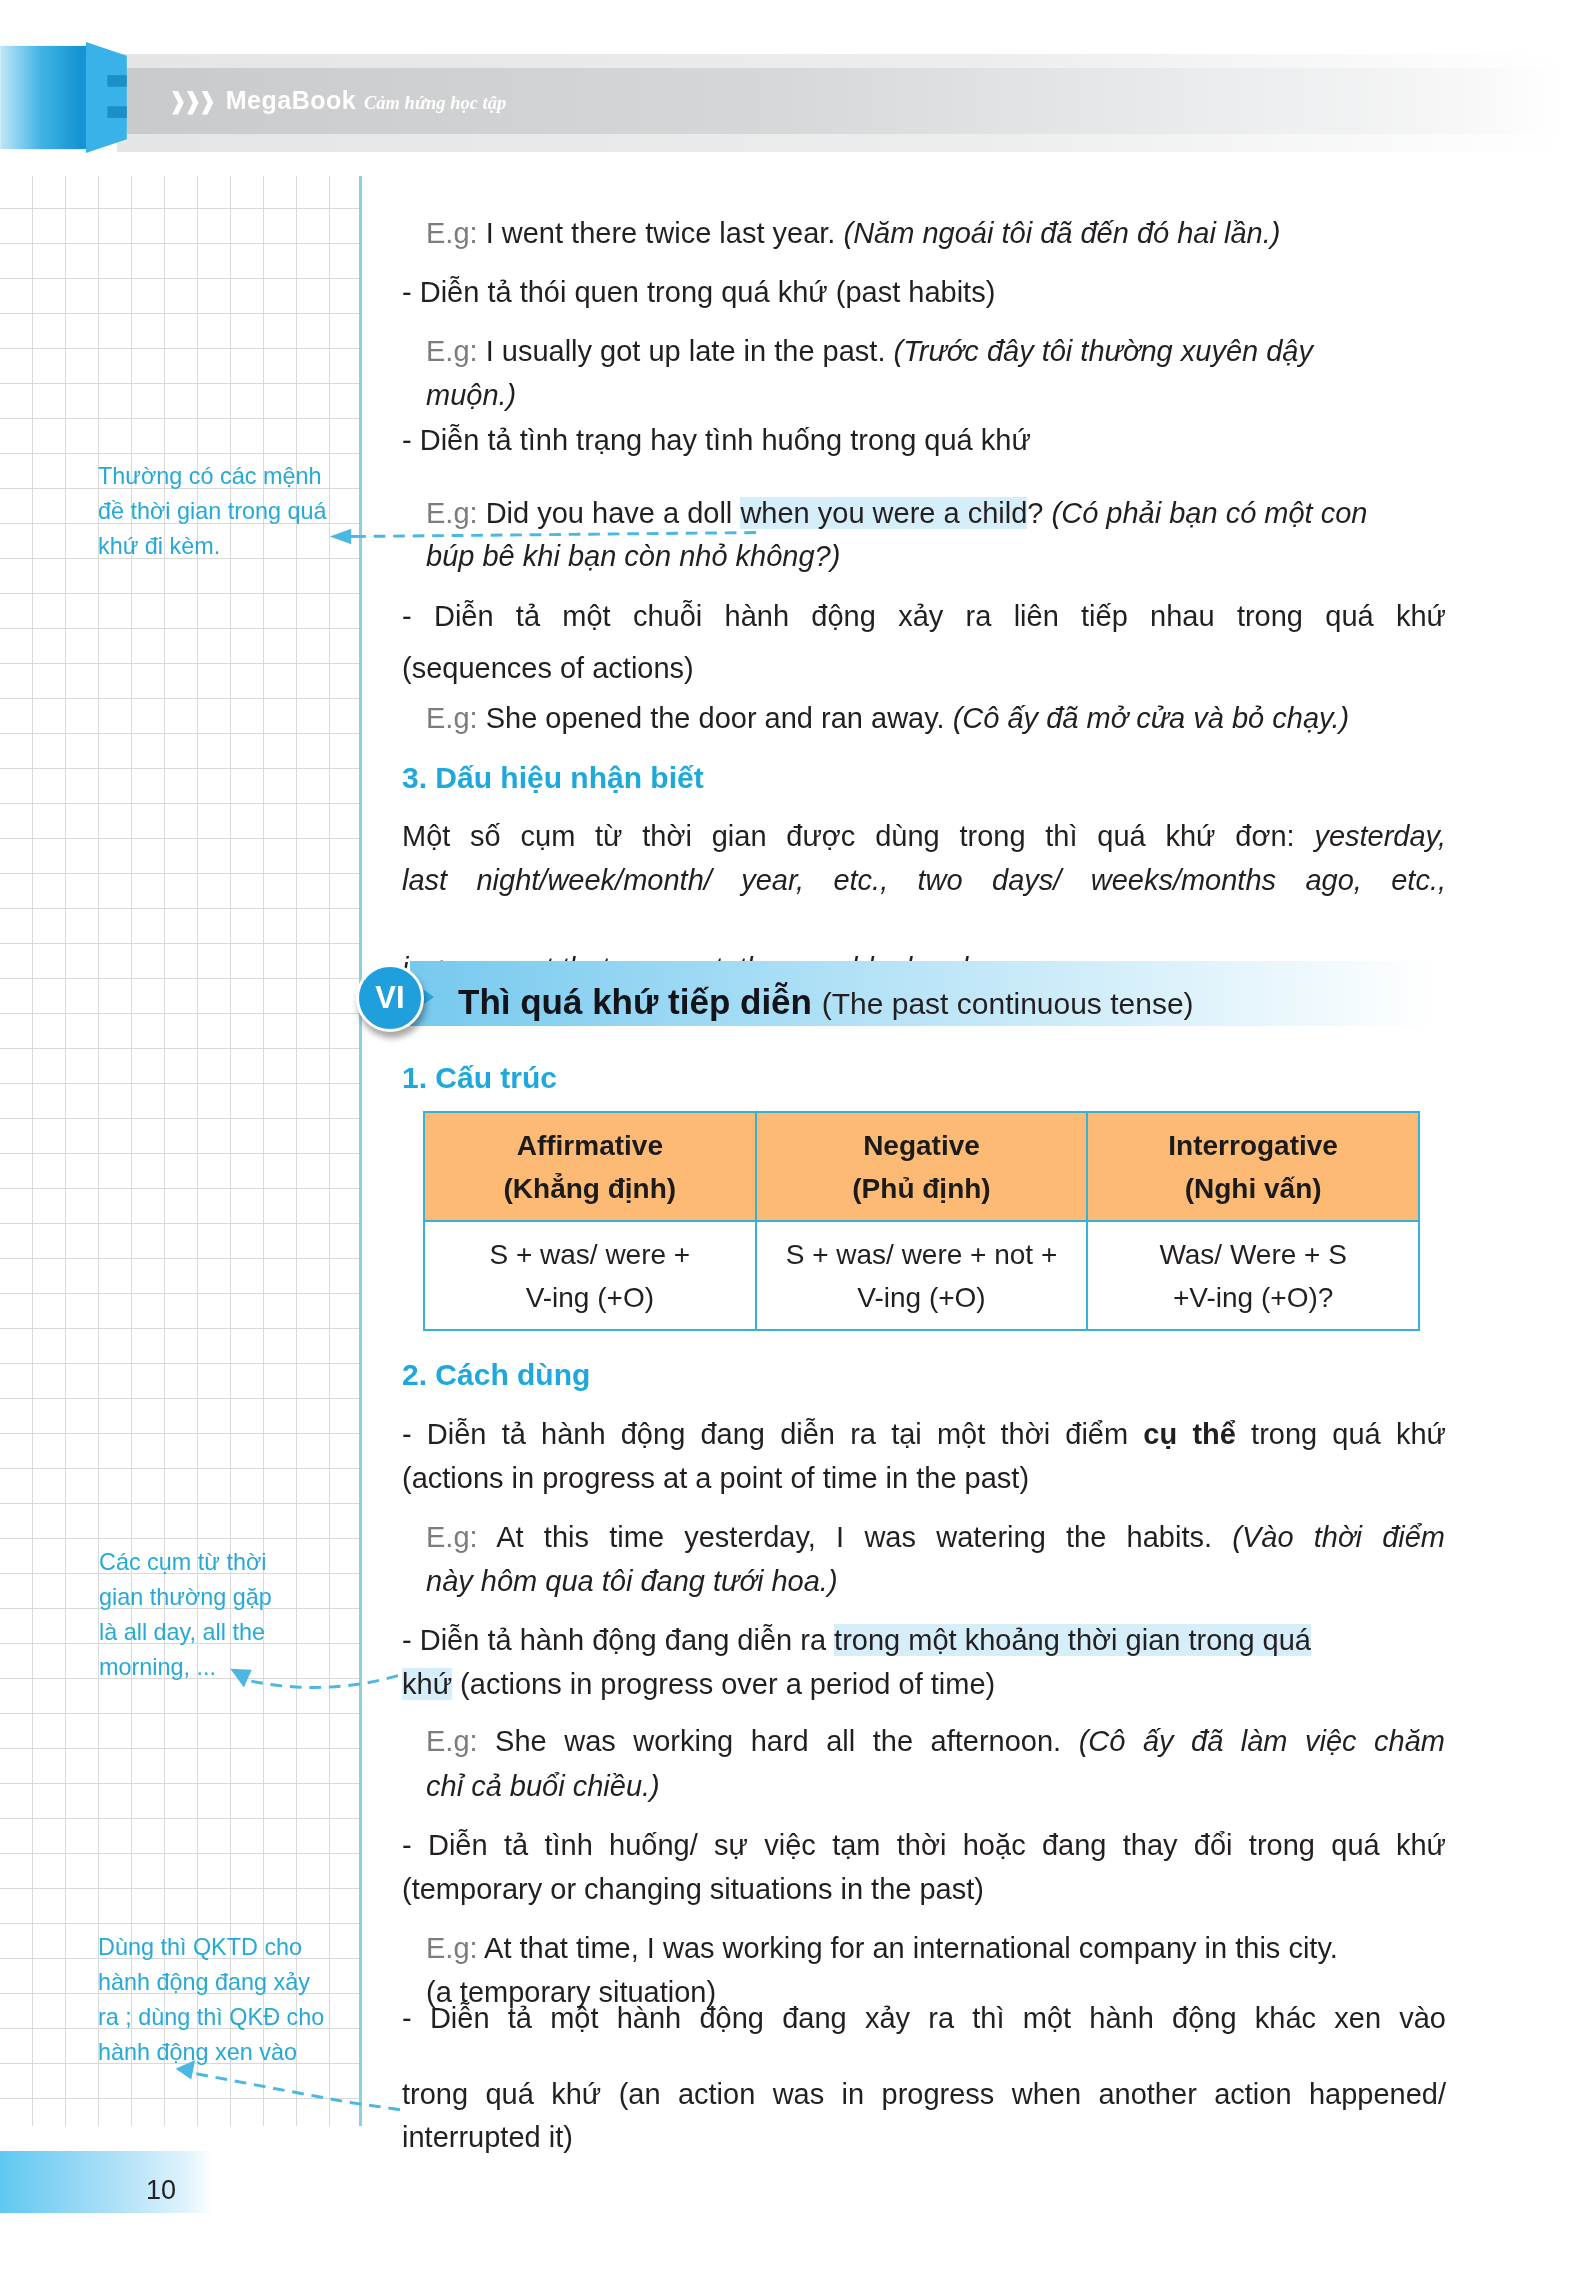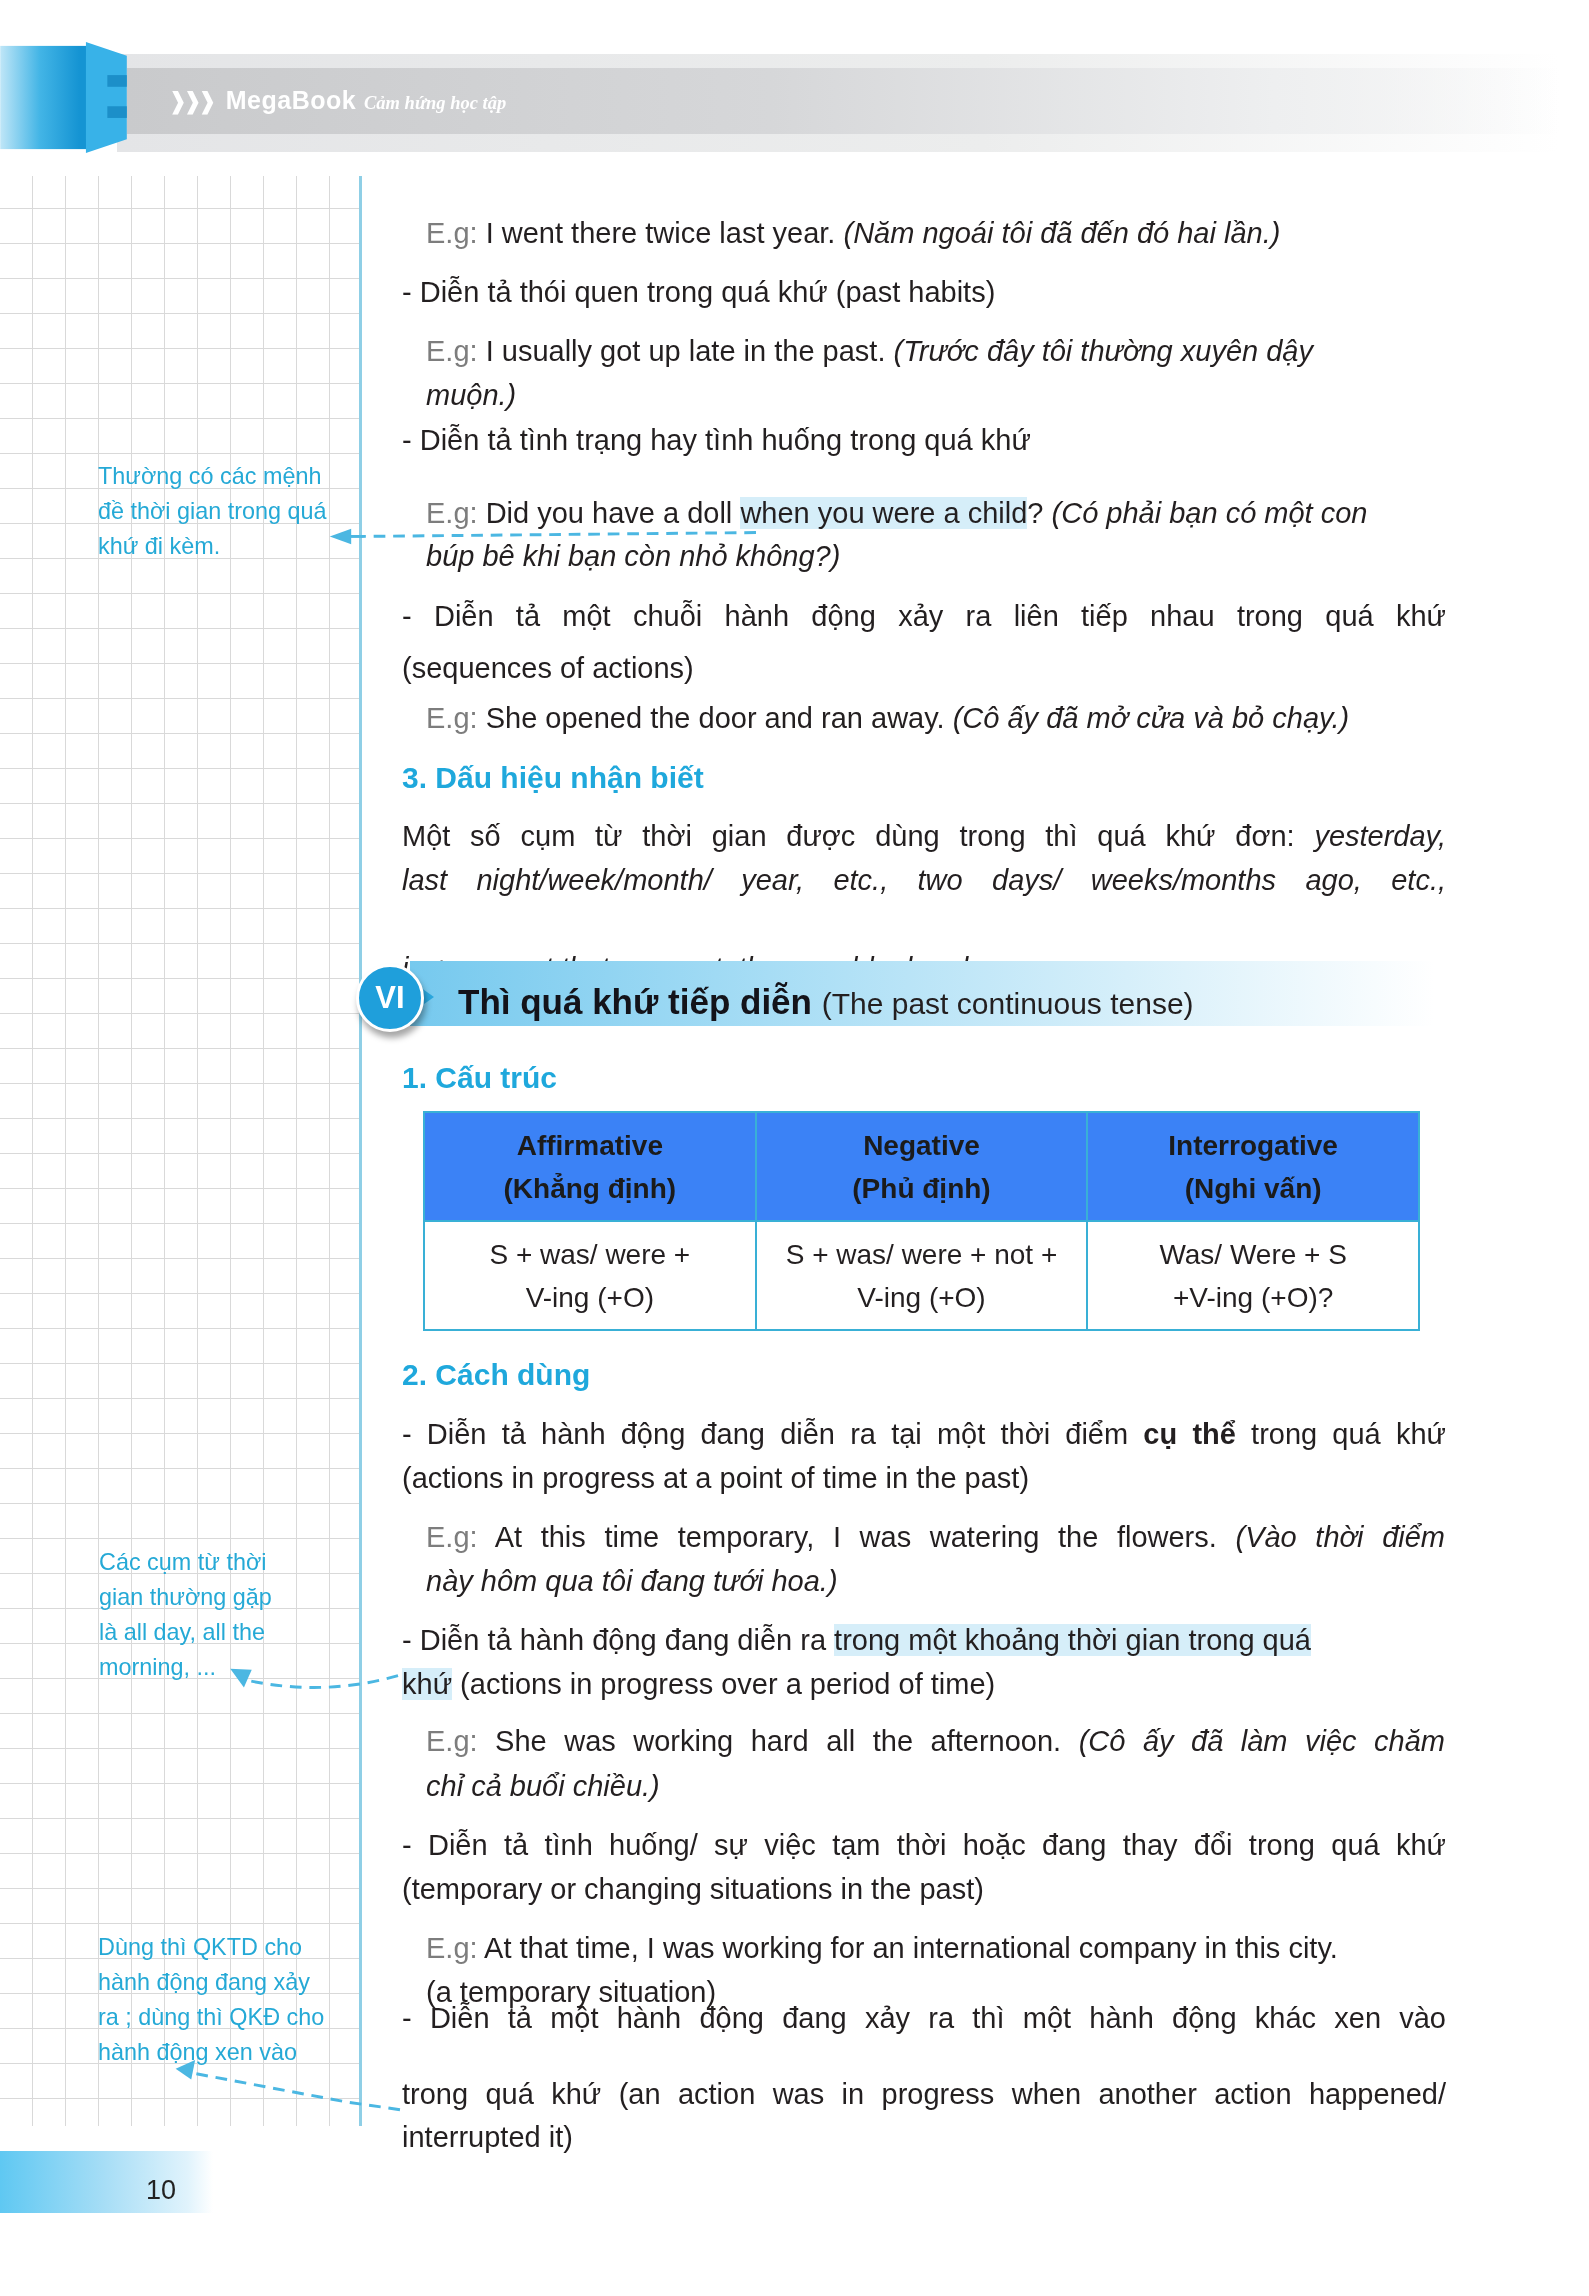--- a/index.html
+++ b/index.html
@@ -83,21 +83,21 @@
   }
   .band-title .main { font-weight: bold; color: #13131a; }
   .band-title .sub { font-size: 30px; color: #231f20; }
 
   
   table.struct {
     position: absolute; left: 423px; top: 1111px; width: 997px; border-collapse: collapse;
     font-size: 28px; text-align: center;
   }
   table.struct th, table.struct td { border: 2px solid #39b0d6; width: 33.33%; }
-  table.struct th { background: #3b82f6; font-weight: bold; height: 105px; line-height: 43px; color: #1b1b1b; }
+  table.struct th { background: #fdba74; font-weight: bold; height: 105px; line-height: 43px; color: #1b1b1b; }
   table.struct td { height: 105px; line-height: 43px; font-weight: normal; }
 
   
   .page-band {
     position: absolute; left: 0; top: 2151px; width: 213px; height: 62px;
     background: linear-gradient(90deg, #5fc8f2 0%, #a8def6 50%, #e0f3fc 88%, rgba(255,255,255,0) 100%);
   }
   .page-num {
     position: absolute; left: 146px; top: 2171px; font-size: 27px; line-height: 39px; color: #222;
   }
@@ -245,21 +245,21 @@
 
 <div class="h3" style="top:1353px;">2. Cách dùng</div>
 <div class="line just" style="top:1412px; height:44px;">
   <span>- Diễn tả hành động đang diễn ra tại một thời điểm</span>
   <span class="b">cụ thể</span>
   <span>trong quá khứ</span>
 </div>
 <div class="line" style="top:1456px;">(actions in progress at a point of time in the past)</div>
 <div class="line eg just" style="top:1515px; width:1019px; height:44px;">
   <span class="eg-label">E.g:</span>
-  <span>At this time temporary, I was watering the flowers.</span>
+  <span>At this time yesterday, I was watering the habits.</span>
   <span class="it">(Vào thời điểm</span>
 </div>
 <div class="line eg it" style="top:1559px;">này hôm qua tôi đang tưới hoa.)</div>
 <div class="line" style="top:1618px;">
   <span>- Diễn tả hành động đang diễn ra </span><span class="hl">trong một khoảng thời gian trong quá</span>
 </div>
 <div class="line" style="top:1662px;">
   <span class="hl">khứ</span><span> (actions in progress over a period of time)</span>
 </div>
 <div class="line eg just" style="top:1719px; width:1019px; height:44px;">

